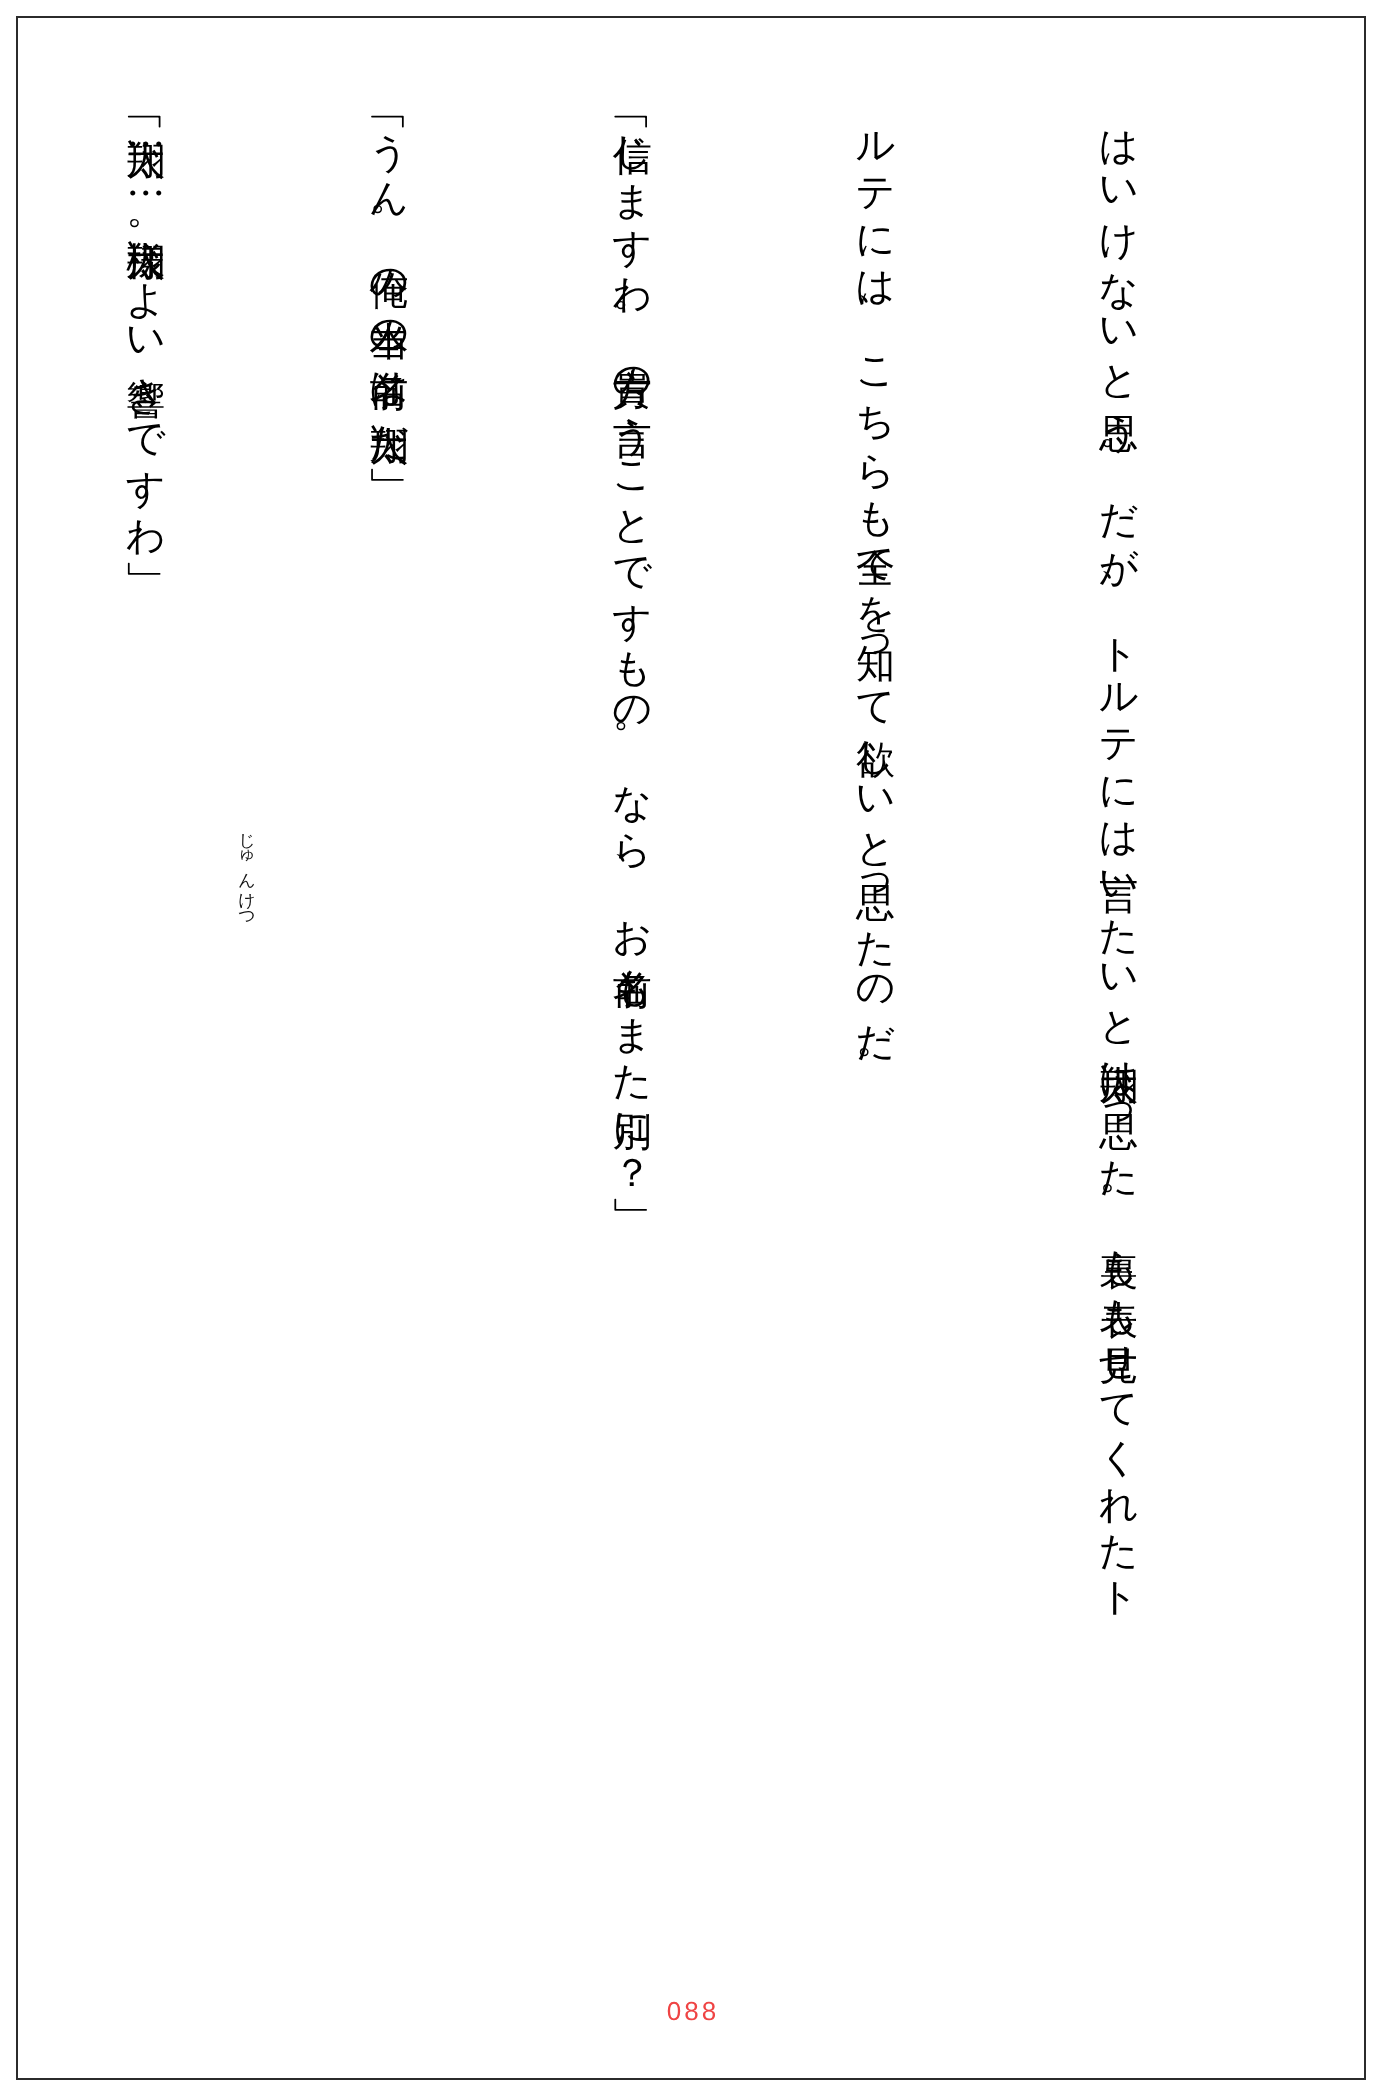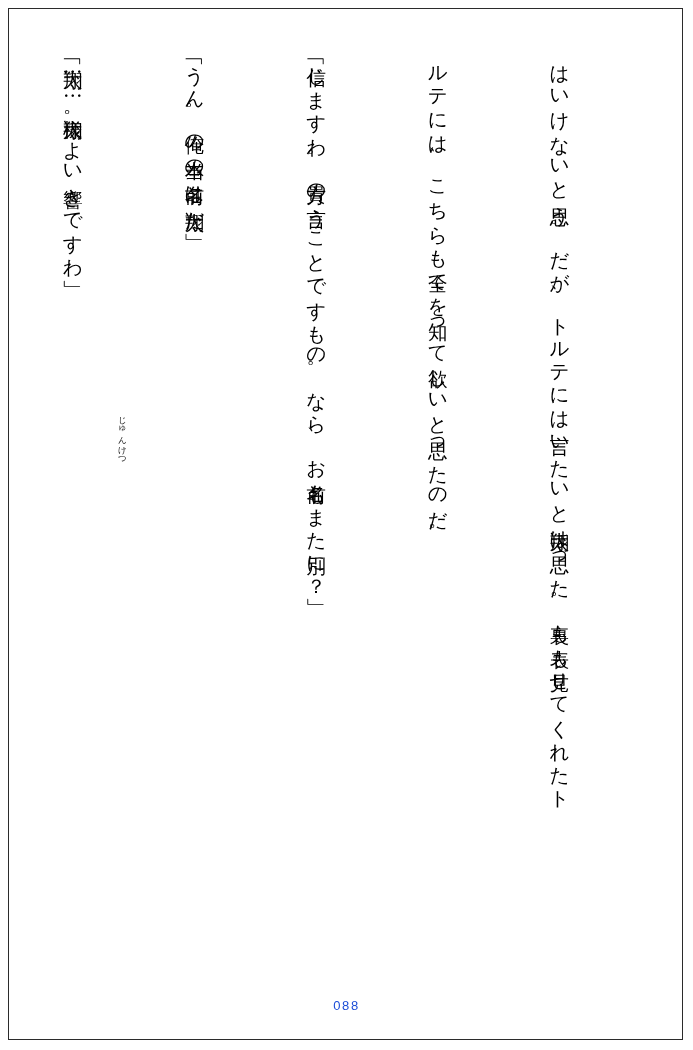--- a/index.html
+++ b/index.html
@@ -76,21 +76,21 @@
 
   .page-number {
     position: absolute;
     left: 0;
     top: 998px;
     width: 693px;
     text-align: center;
     font-family: "Liberation Sans", sans-serif;
     font-size: 13px;
     letter-spacing: 0.12em;
-    color: #1d4ed8;
+    color: #ef4444;
   }
 </style>
 </head>
 <body>
 
 <div class="page">
 
   <div class="page-frame"></div>
 
   <div class="text-body">

